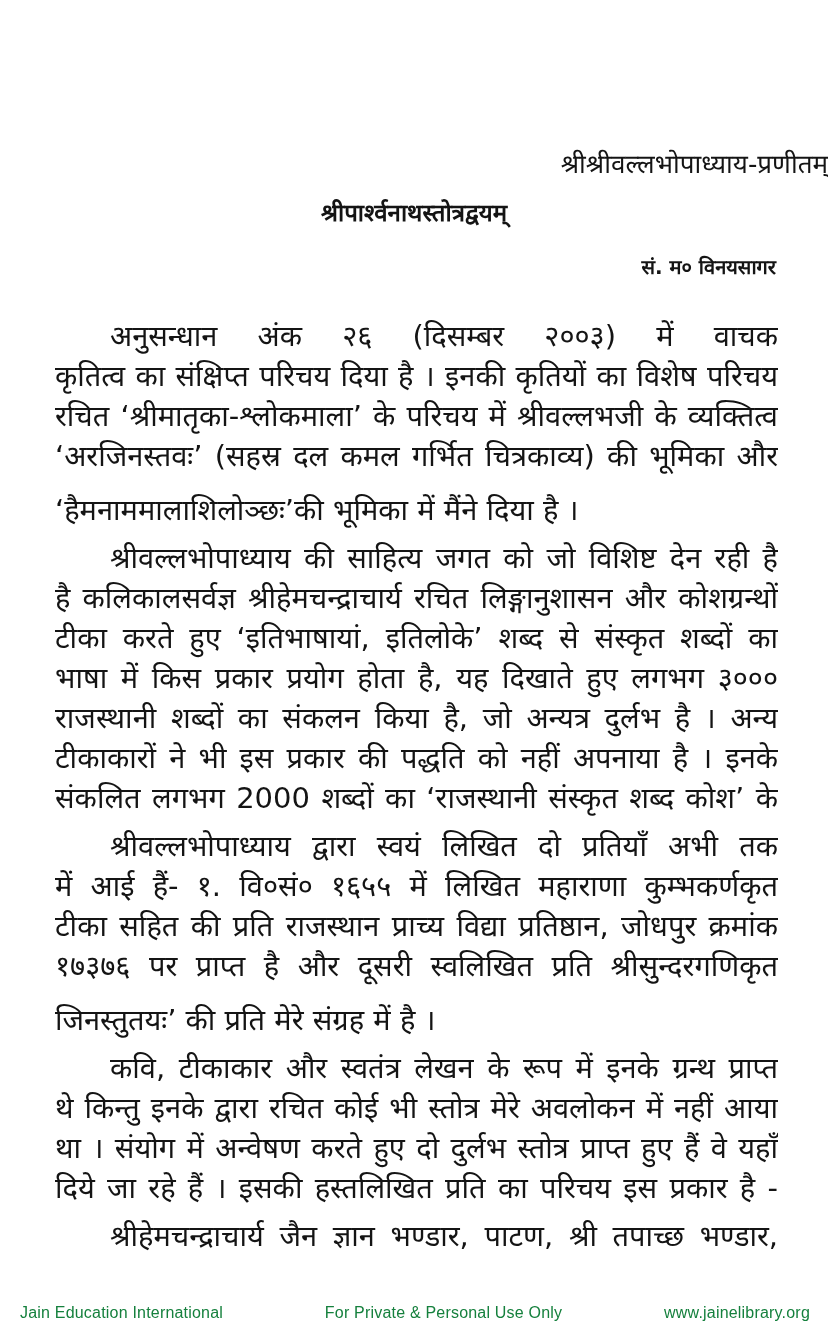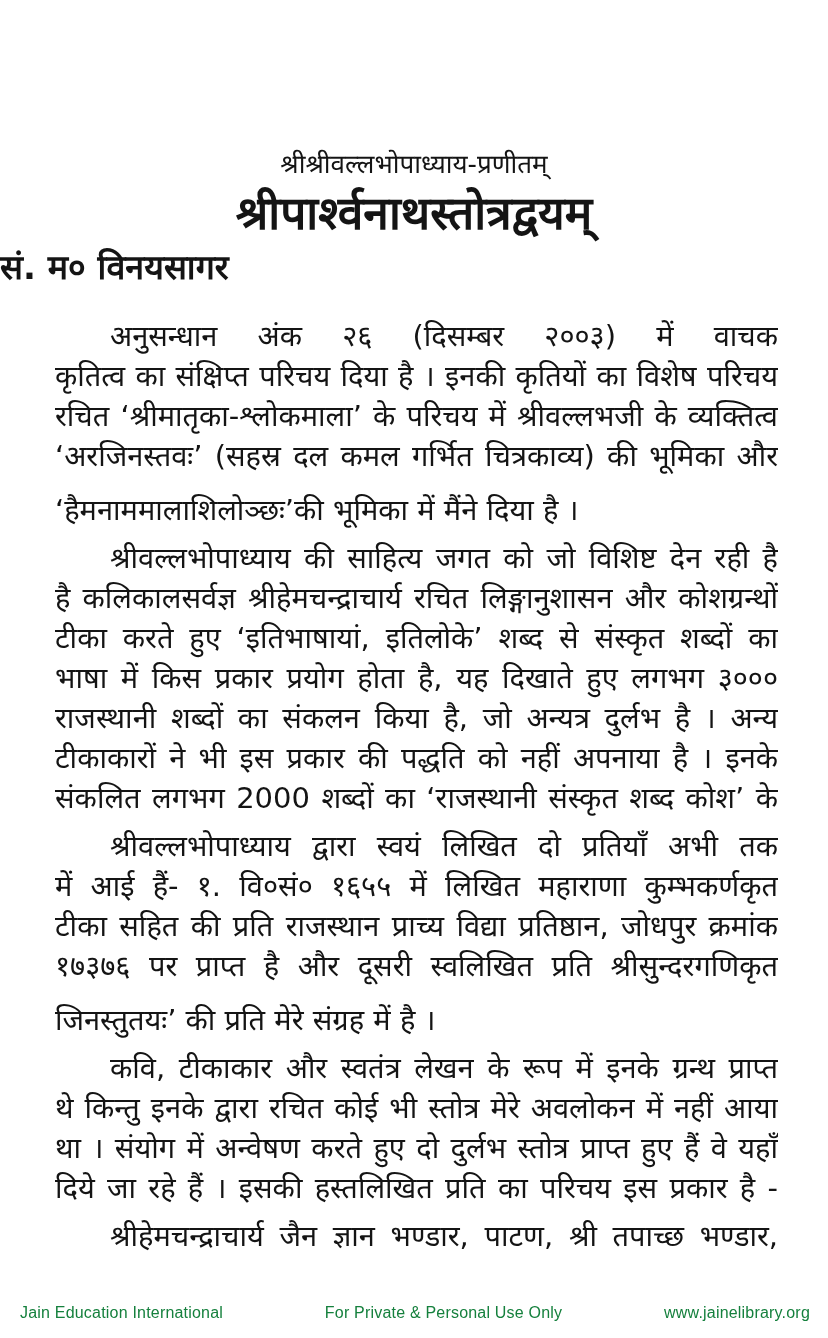--- a/index.html
+++ b/index.html
@@ -14,36 +14,36 @@
     margin: 0 auto;
     background: #ffffff;
     color: #141414;
     font-family: "DejaVu Sans", sans-serif;
     overflow: hidden;
   }
   header.doc-header {
     padding-top: 146px;
   }
   .series-title {
-    text-align: center;
+    text-align: right;
     font-size: 26px;
     line-height: 36px;
     font-weight: 500;
   }
   .main-title {
     text-align: center;
-    font-size: 46px;
+    font-size: 24px;
     line-height: 50px;
     font-weight: 700;
     margin: 6px 0 0 0;
   }
   .author-line {
-    text-align: left;
+    text-align: right;
     padding-right: 52px;
-    font-size: 34px;
+    font-size: 20px;
     line-height: 38px;
     font-weight: 700;
     margin-top: 10px;
   }
   main.body-text {
     margin: 30px 50px 0 55px;
     font-size: 29px;
   }
   .para {
     margin: 0 0 8px 0;

